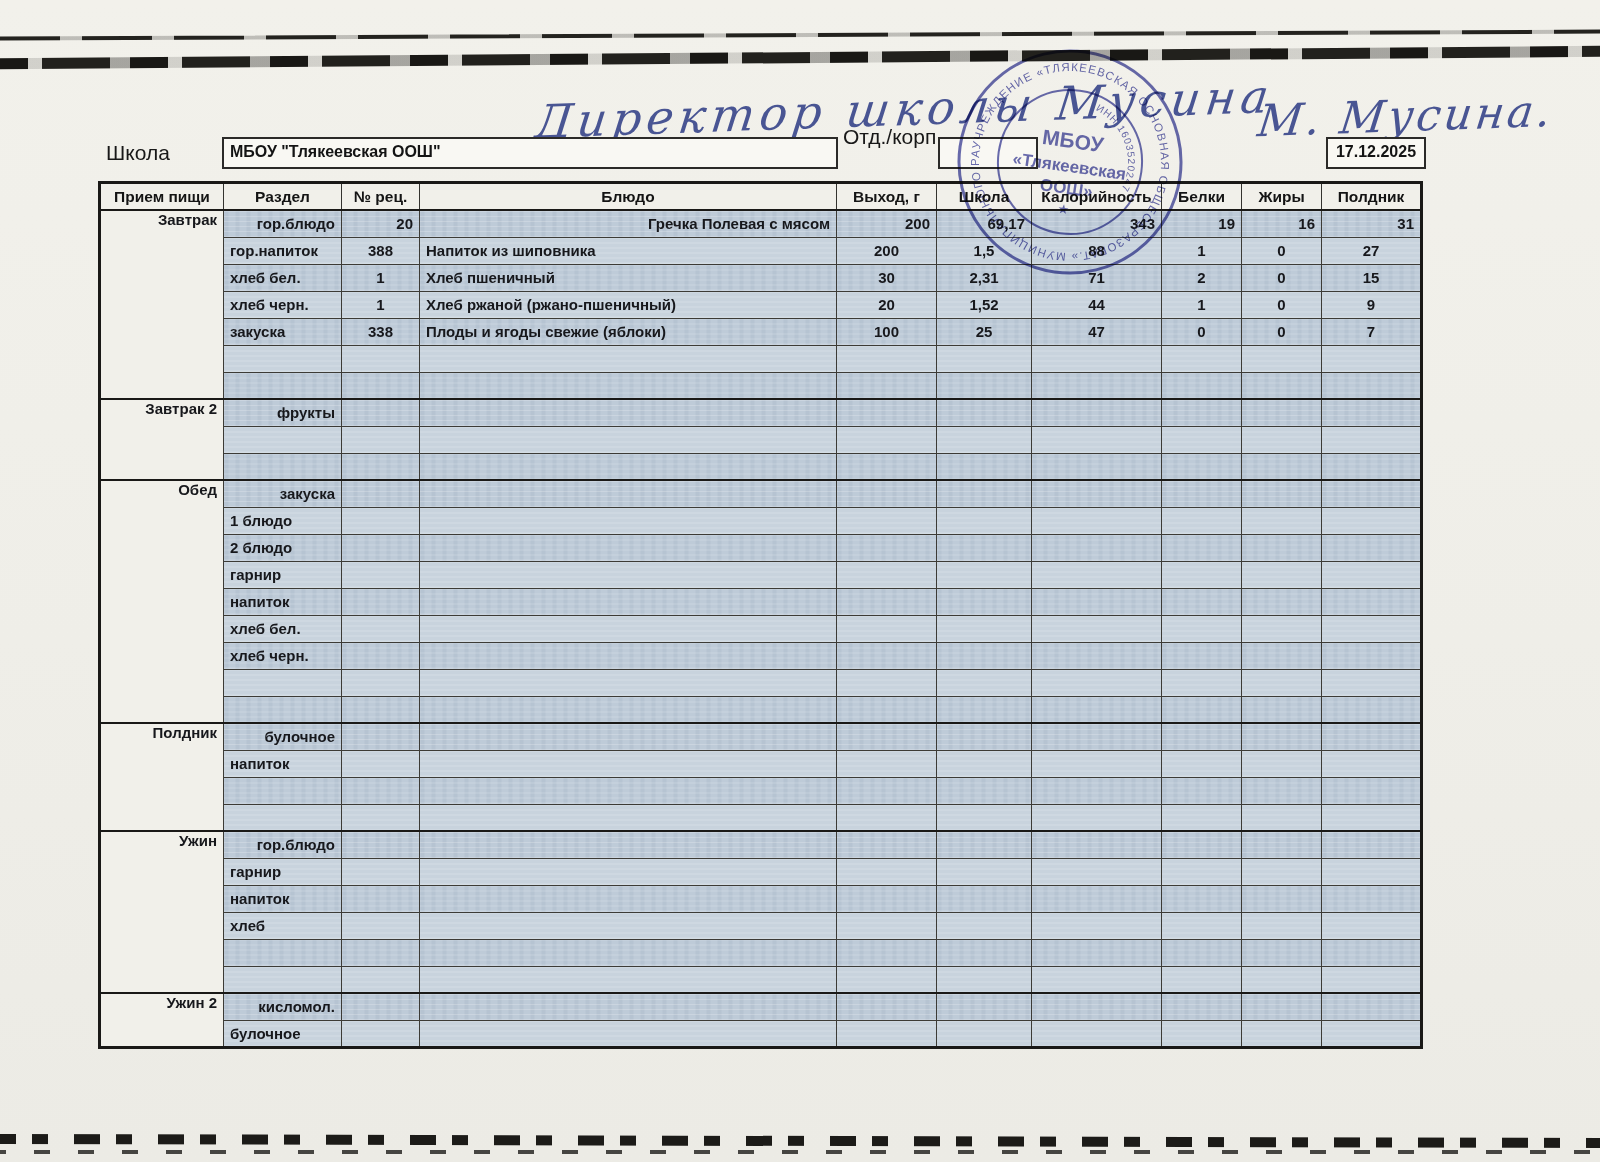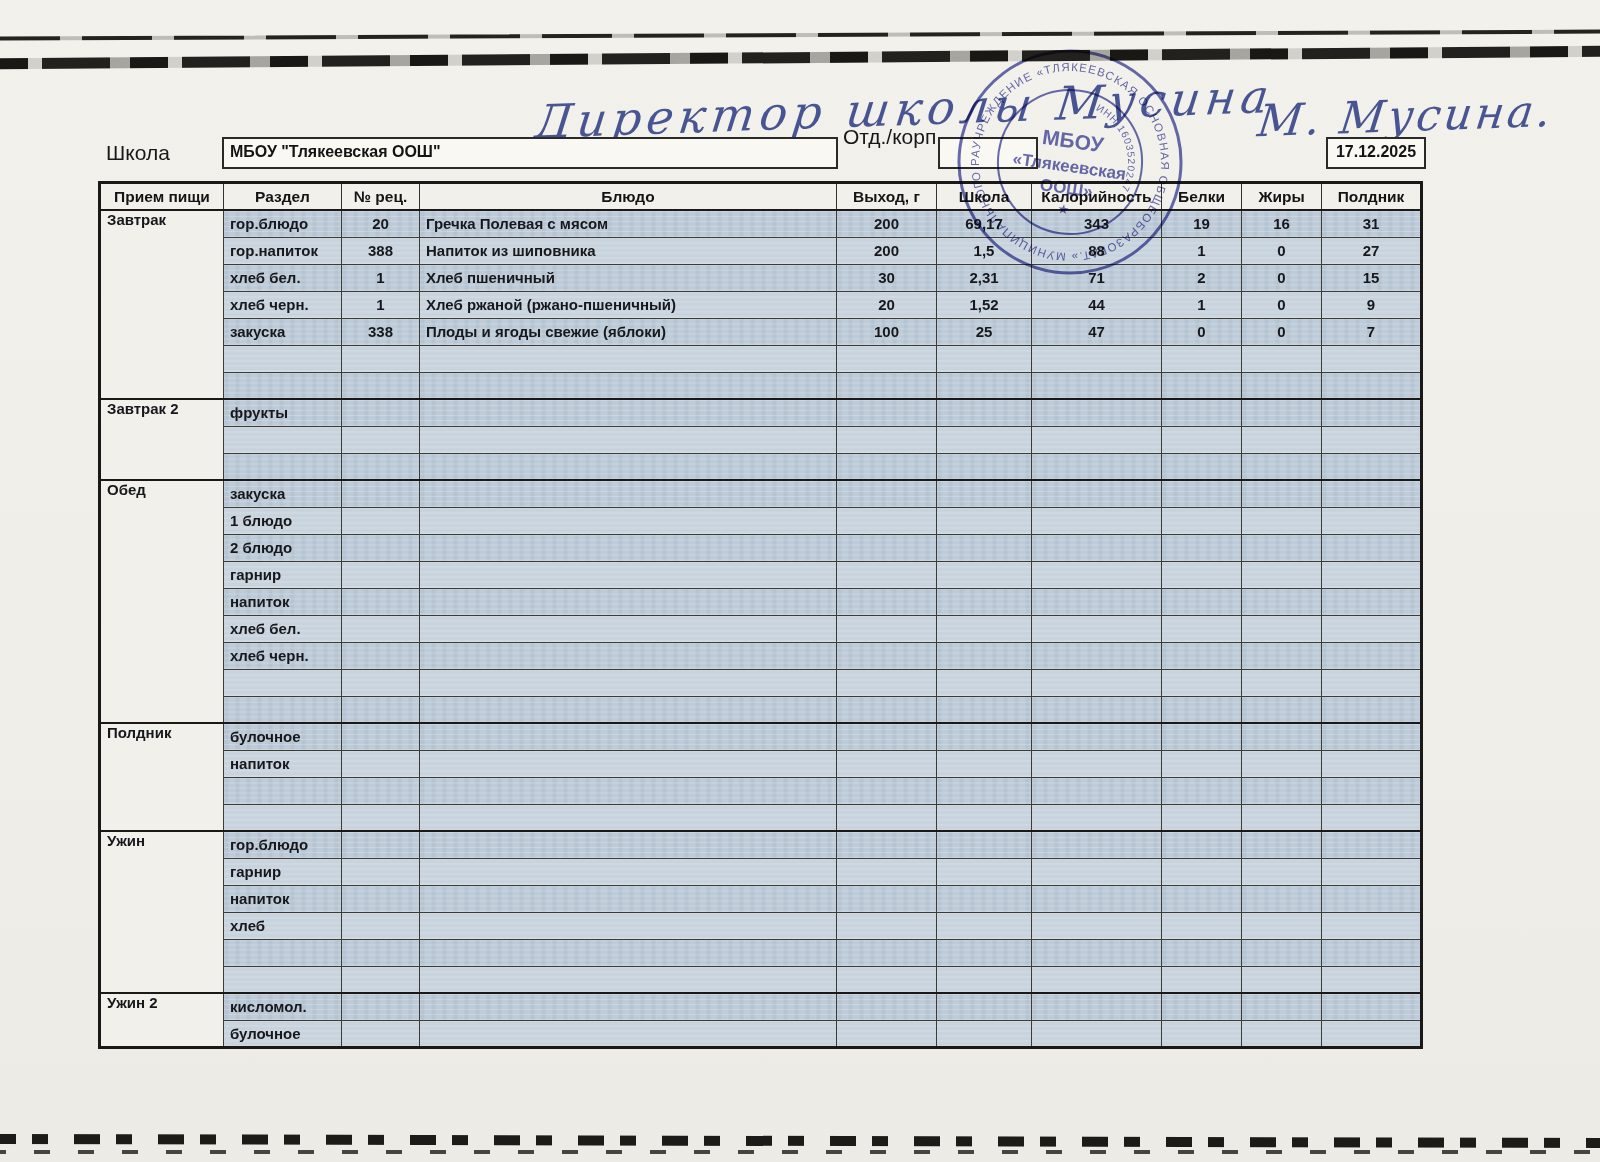--- a/index.html
+++ b/index.html
@@ -50,21 +50,21 @@
              border:1px solid #3c3b36;padding:0 6px;overflow:hidden;white-space:nowrap;
              box-sizing:border-box;}
   td.data{background:#becbd8;
      background-image:repeating-linear-gradient(180deg,rgba(255,255,255,.20) 0 1px,transparent 1px 5px),
                       repeating-linear-gradient(90deg,rgba(110,130,155,.10) 0 4px,transparent 4px 11px);}
   tr.alt td.data{background:#c8d3dd;
      background-image:repeating-linear-gradient(180deg,rgba(255,255,255,.22) 0 1px,transparent 1px 5px);}
   td.meal{background:#f1f0ea;vertical-align:top;font-size:16px;padding-top:3px;}
   td.num{text-align:center;padding:0 2px;}
   td.razdel,td.dish{text-align:left;}
-  tr.section-start td{border-top:2.5px solid #1a1917;}
+  tr.section-start td{border-top:2.5px solid #1a1917;text-align:right;}
 </style>
 </head>
 <body>
 
 <div class="page">
 
   <div class="band band-top-thin"></div>
   <div class="band band-top-thick"></div>
   <div class="band band-bottom"></div>
   <div class="band band-bottom2"></div>

